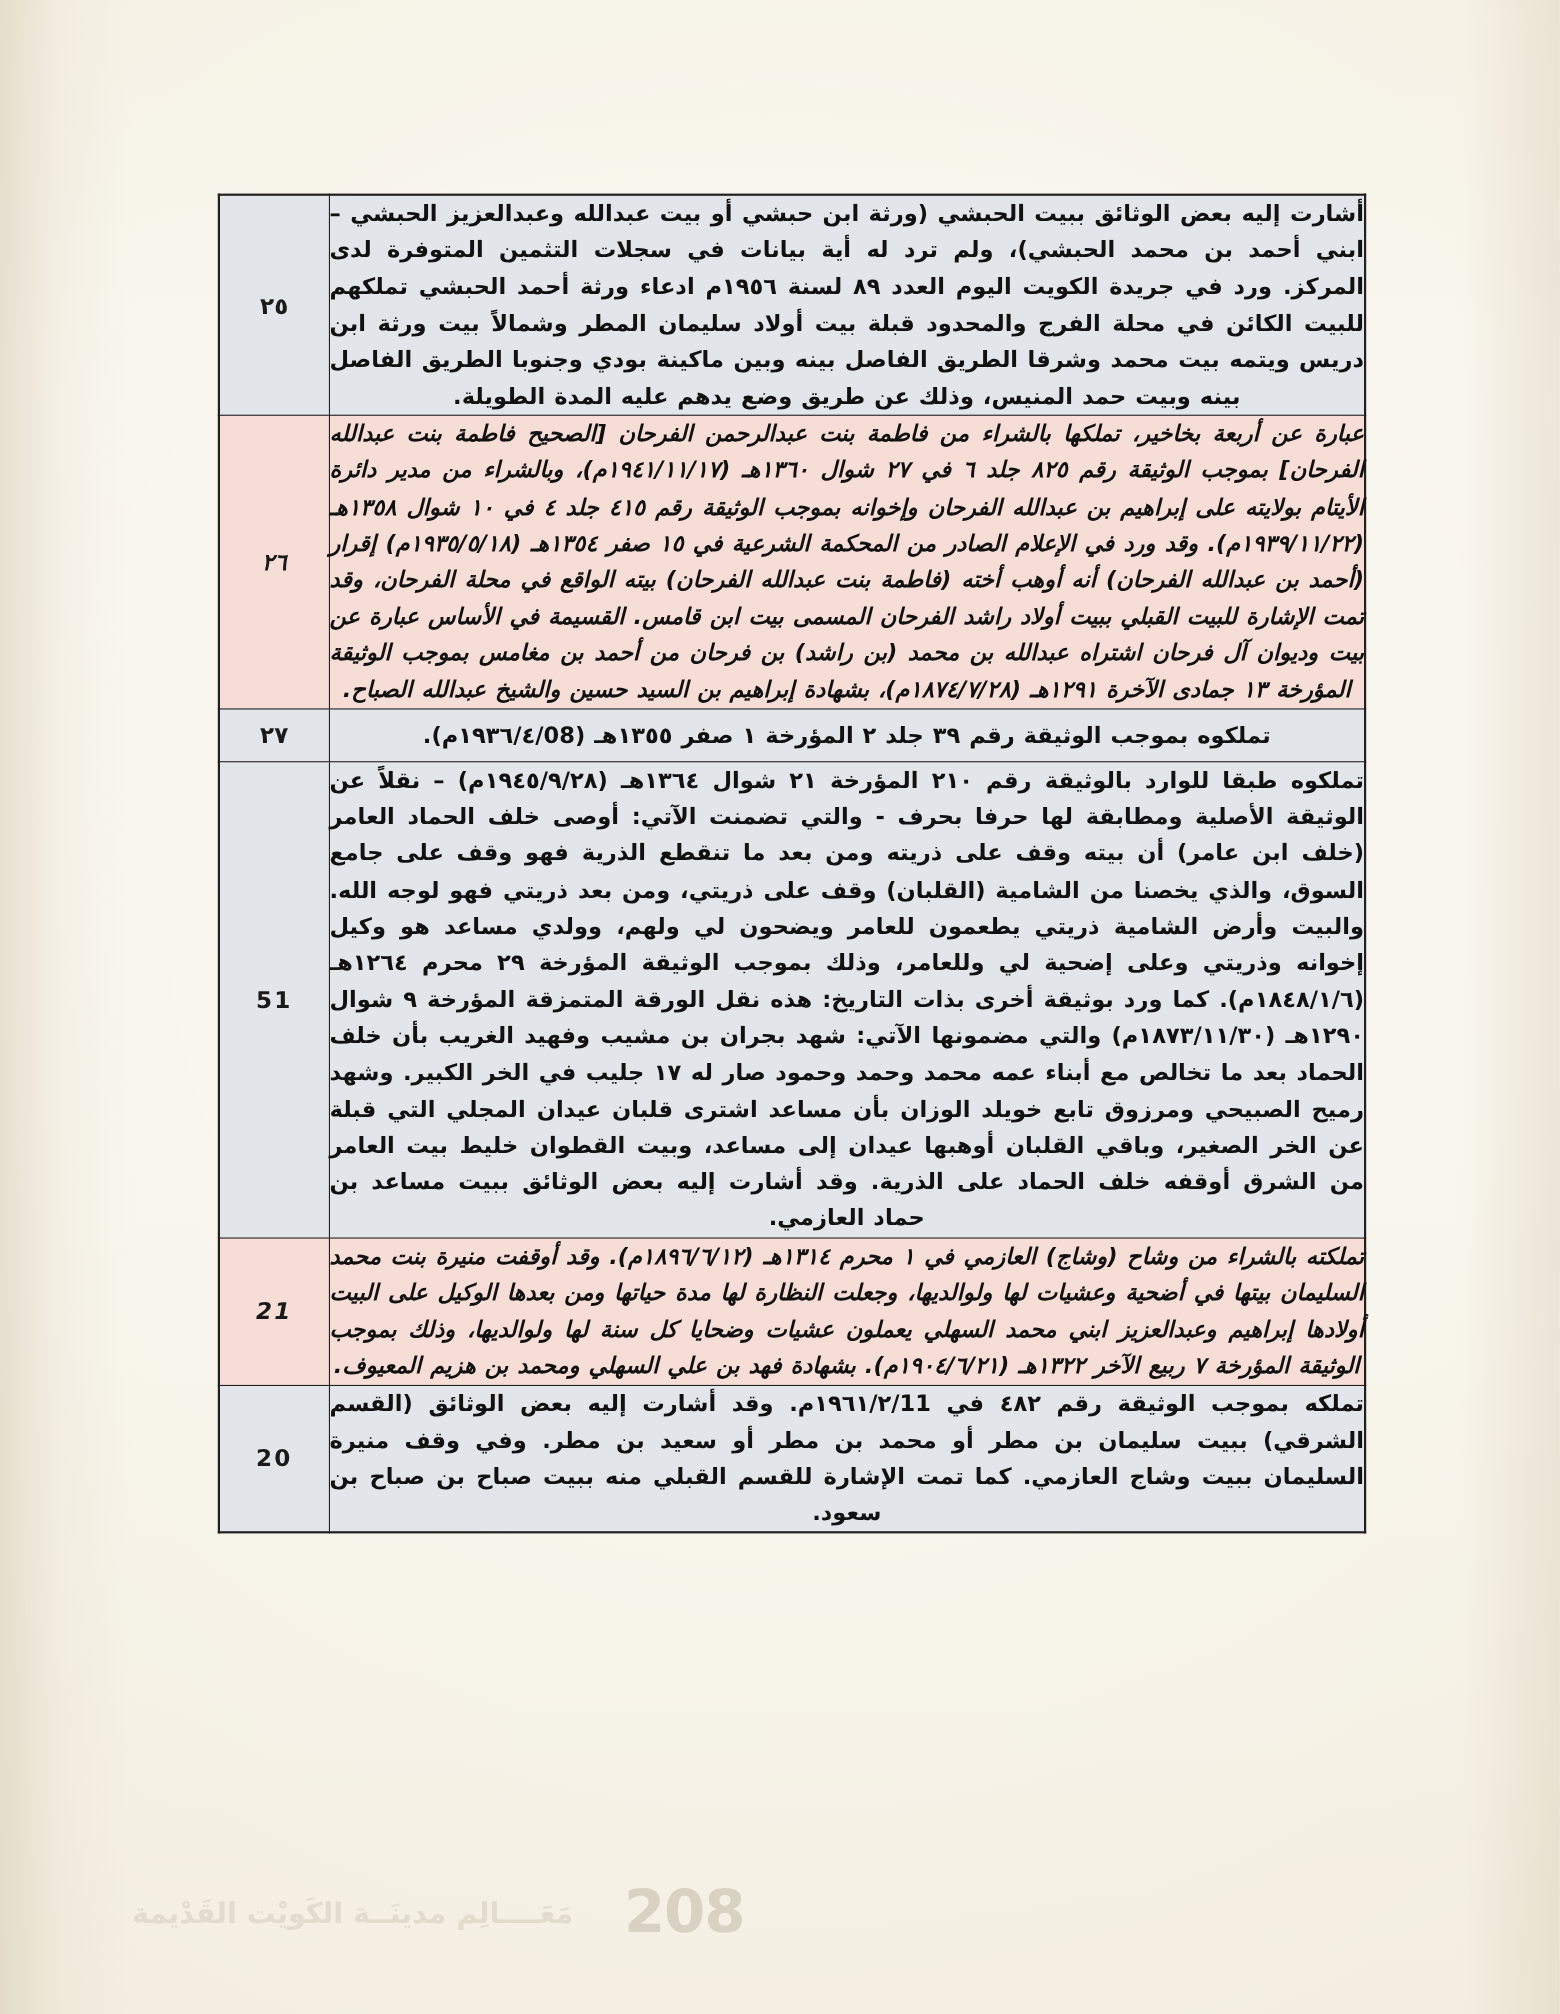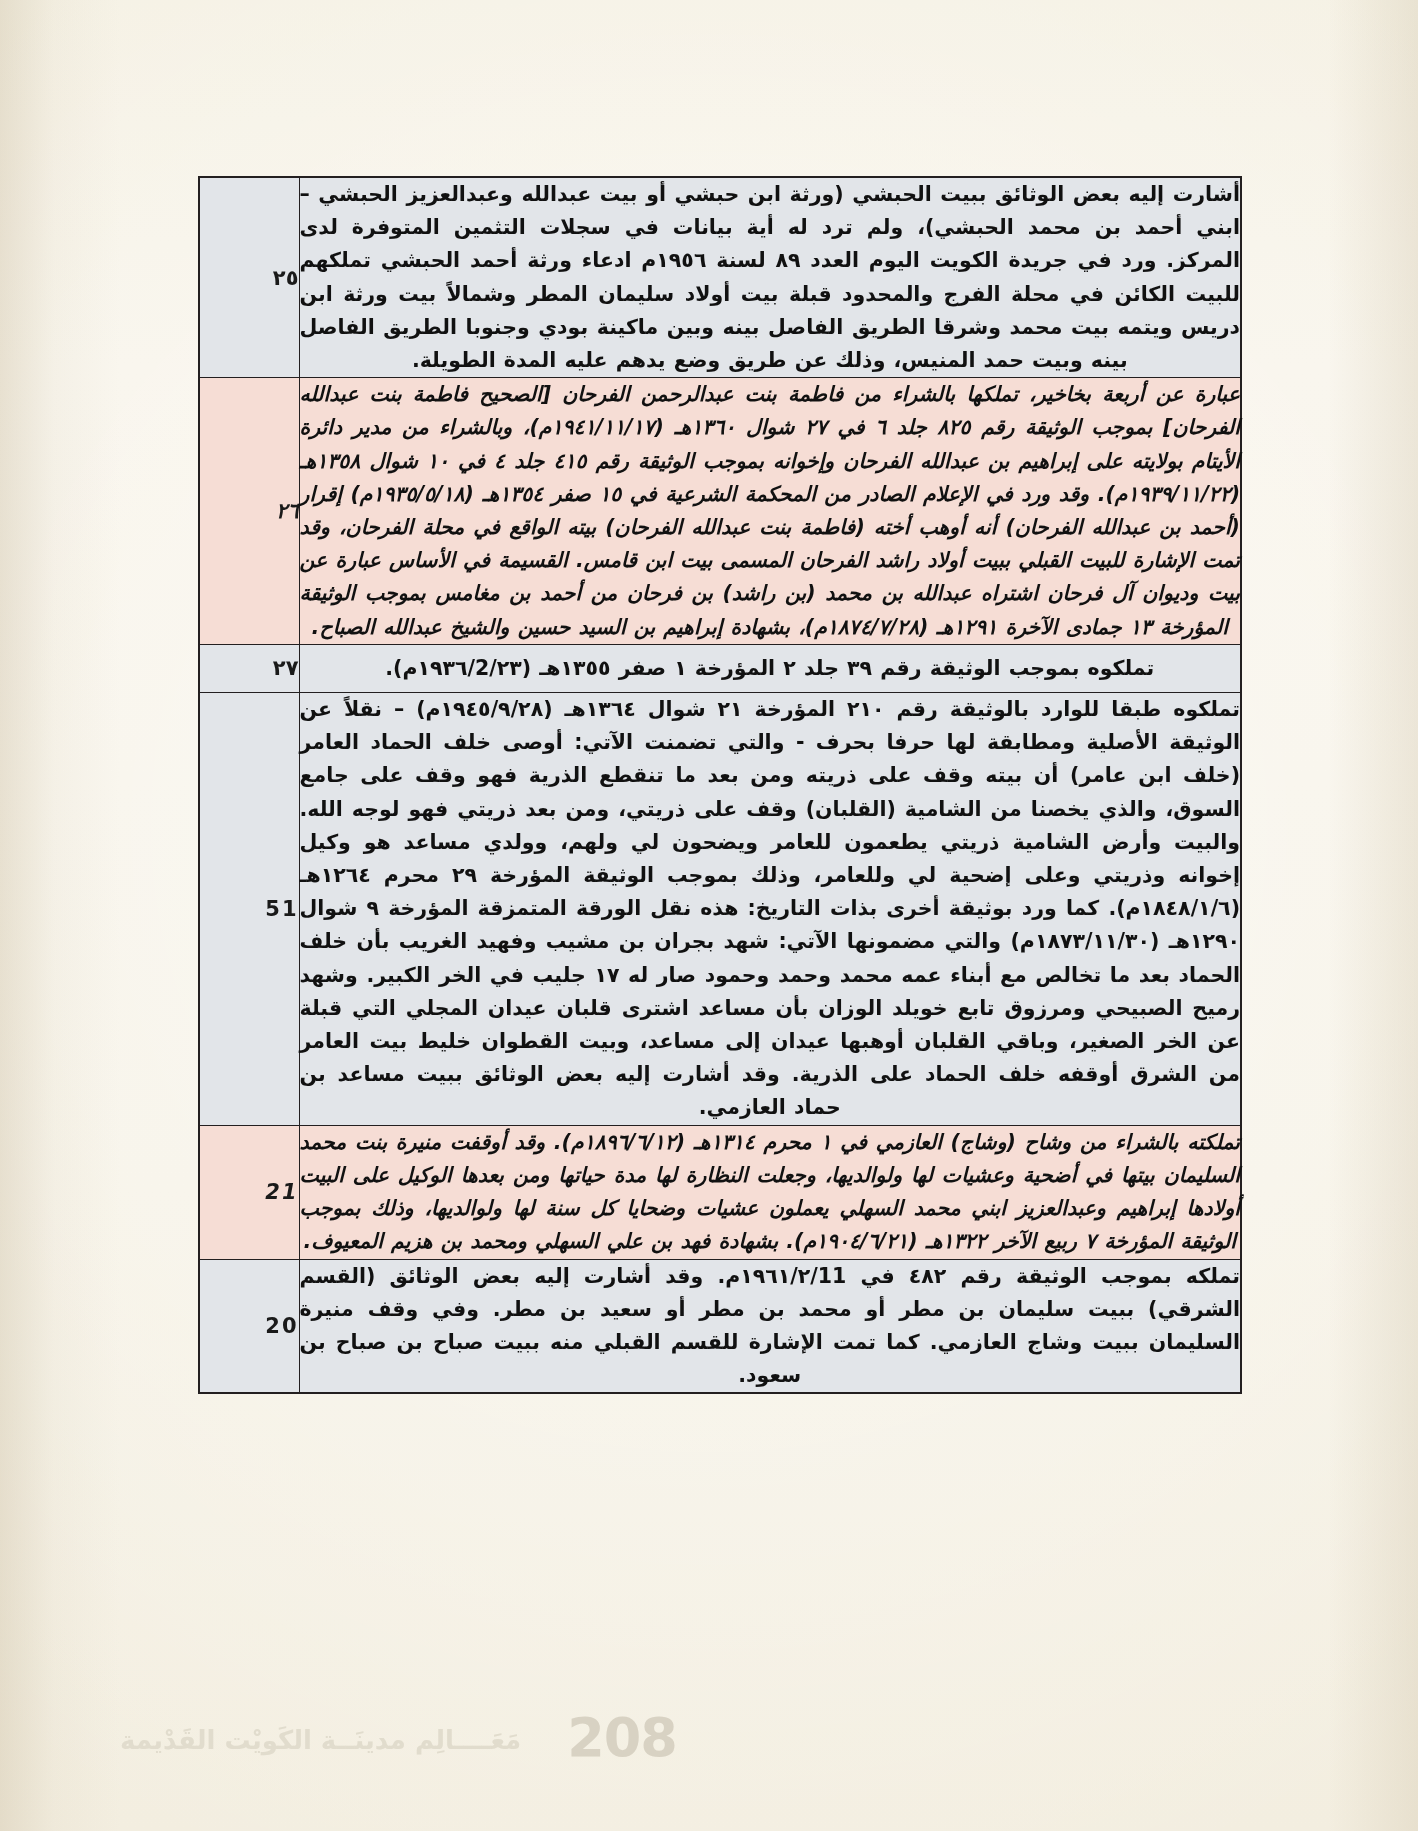--- a/index.html
+++ b/index.html
@@ -57,20 +57,21 @@
   .doc-table td {
     border: 1.5px solid #231f20;
     vertical-align: middle;
     padding: 0;
   }
 
   .col-num { width: 100px; }
   .col-text { width: 942px; }
 
   .cell-num {
+    text-align: center;
     font-size: 21px;
     font-weight: 700;
     color: #1a1a1a;
     letter-spacing: 2px;
     font-family: "DejaVu Sans", "Liberation Sans", sans-serif;
   }
 
   .cell-text {
     padding: 10px 14px 12px 14px;
     font-size: 20.5px;
@@ -146,21 +147,21 @@
     <tbody>
         <tr class="row-grey">
           <td class="cell-text">أشارت إليه بعض الوثائق ببيت الحبشي (ورثة ابن حبشي أو بيت عبدالله وعبدالعزيز الحبشي – ابني أحمد بن محمد الحبشي)، ولم ترد له أية بيانات في سجلات التثمين المتوفرة لدى المركز. ورد في جريدة الكويت اليوم العدد ٨٩ لسنة ١٩٥٦م ادعاء ورثة أحمد الحبشي تملكهم للبيت الكائن في محلة الفرج والمحدود قبلة بيت أولاد سليمان المطر وشمالاً بيت ورثة ابن دريس ويتمه بيت محمد وشرقا الطريق الفاصل بينه وبين ماكينة بودي وجنوبا الطريق الفاصل بينه وبيت حمد المنيس، وذلك عن طريق وضع يدهم عليه المدة الطويلة.</td>
           <td class="cell-num">٢٥</td>
         </tr>
         <tr class="row-pink">
           <td class="cell-text">عبارة عن أربعة بخاخير، تملكها بالشراء من فاطمة بنت عبدالرحمن الفرحان [الصحيح فاطمة بنت عبدالله الفرحان] بموجب الوثيقة رقم ٨٢٥ جلد ٦ في ٢٧ شوال ١٣٦٠هـ (١٩٤١/١١/١٧م)، وبالشراء من مدير دائرة الأيتام بولايته على إبراهيم بن عبدالله الفرحان وإخوانه بموجب الوثيقة رقم ٤١٥ جلد ٤ في ١٠ شوال ١٣٥٨هـ (١٩٣٩/١١/٢٢م). وقد ورد في الإعلام الصادر من المحكمة الشرعية في ١٥ صفر ١٣٥٤هـ (١٩٣٥/٥/١٨م) إقرار (أحمد بن عبدالله الفرحان) أنه أوهب أخته (فاطمة بنت عبدالله الفرحان) بيته الواقع في محلة الفرحان، وقد تمت الإشارة للبيت القبلي ببيت أولاد راشد الفرحان المسمى بيت ابن قامس. القسيمة في الأساس عبارة عن بيت وديوان آل فرحان اشتراه عبدالله بن محمد (بن راشد) بن فرحان من أحمد بن مغامس بموجب الوثيقة المؤرخة ١٣ جمادى الآخرة ١٢٩١هـ (١٨٧٤/٧/٢٨م)، بشهادة إبراهيم بن السيد حسين والشيخ عبدالله الصباح.</td>
           <td class="cell-num">٢٦</td>
         </tr>
         <tr class="row-grey">
-          <td class="cell-text single-line">تملكوه بموجب الوثيقة رقم ٣٩ جلد ٢ المؤرخة ١ صفر ١٣٥٥هـ (١٩٣٦/2/٢٣م).</td>
+          <td class="cell-text single-line">تملكوه بموجب الوثيقة رقم ٣٩ جلد ٢ المؤرخة ١ صفر ١٣٥٥هـ (١٩٣٦/٤/08م).</td>
           <td class="cell-num">٢٧</td>
         </tr>
         <tr class="row-grey">
           <td class="cell-text">تملكوه طبقا للوارد بالوثيقة رقم ٢١٠ المؤرخة ٢١ شوال ١٣٦٤هـ (١٩٤٥/٩/٢٨م) – نقلاً عن الوثيقة الأصلية ومطابقة لها حرفا بحرف - والتي تضمنت الآتي: أوصى خلف الحماد العامر (خلف ابن عامر) أن بيته وقف على ذريته ومن بعد ما تنقطع الذرية فهو وقف على جامع السوق، والذي يخصنا من الشامية (القلبان) وقف على ذريتي، ومن بعد ذريتي فهو لوجه الله. والبيت وأرض الشامية ذريتي يطعمون للعامر ويضحون لي ولهم، وولدي مساعد هو وكيل إخوانه وذريتي وعلى إضحية لي وللعامر، وذلك بموجب الوثيقة المؤرخة ٢٩ محرم ١٢٦٤هـ (١٨٤٨/١/٦م). كما ورد بوثيقة أخرى بذات التاريخ: هذه نقل الورقة المتمزقة المؤرخة ٩ شوال ١٢٩٠هـ (١٨٧٣/١١/٣٠م) والتي مضمونها الآتي: شهد بجران بن مشيب وفهيد الغريب بأن خلف الحماد بعد ما تخالص مع أبناء عمه محمد وحمد وحمود صار له ١٧ جليب في الخر الكبير. وشهد رميح الصبيحي ومرزوق تابع خويلد الوزان بأن مساعد اشترى قلبان عيدان المجلي التي قبلة عن الخر الصغير، وباقي القلبان أوهبها عيدان إلى مساعد، وبيت القطوان خليط بيت العامر من الشرق أوقفه خلف الحماد على الذرية. وقد أشارت إليه بعض الوثائق ببيت مساعد بن حماد العازمي.</td>
           <td class="cell-num">51</td>
         </tr>
         <tr class="row-pink">
           <td class="cell-text">تملكته بالشراء من وشاح (وشاج) العازمي في ١ محرم ١٣١٤هـ (١٨٩٦/٦/١٢م). وقد أوقفت منيرة بنت محمد السليمان بيتها في أضحية وعشيات لها ولوالديها، وجعلت النظارة لها مدة حياتها ومن بعدها الوكيل على البيت أولادها إبراهيم وعبدالعزيز ابني محمد السهلي يعملون عشيات وضحايا كل سنة لها ولوالديها، وذلك بموجب الوثيقة المؤرخة ٧ ربيع الآخر ١٣٢٢هـ (١٩٠٤/٦/٢١م). بشهادة فهد بن علي السهلي ومحمد بن هزيم المعيوف.</td>
           <td class="cell-num">21</td>
         </tr>

